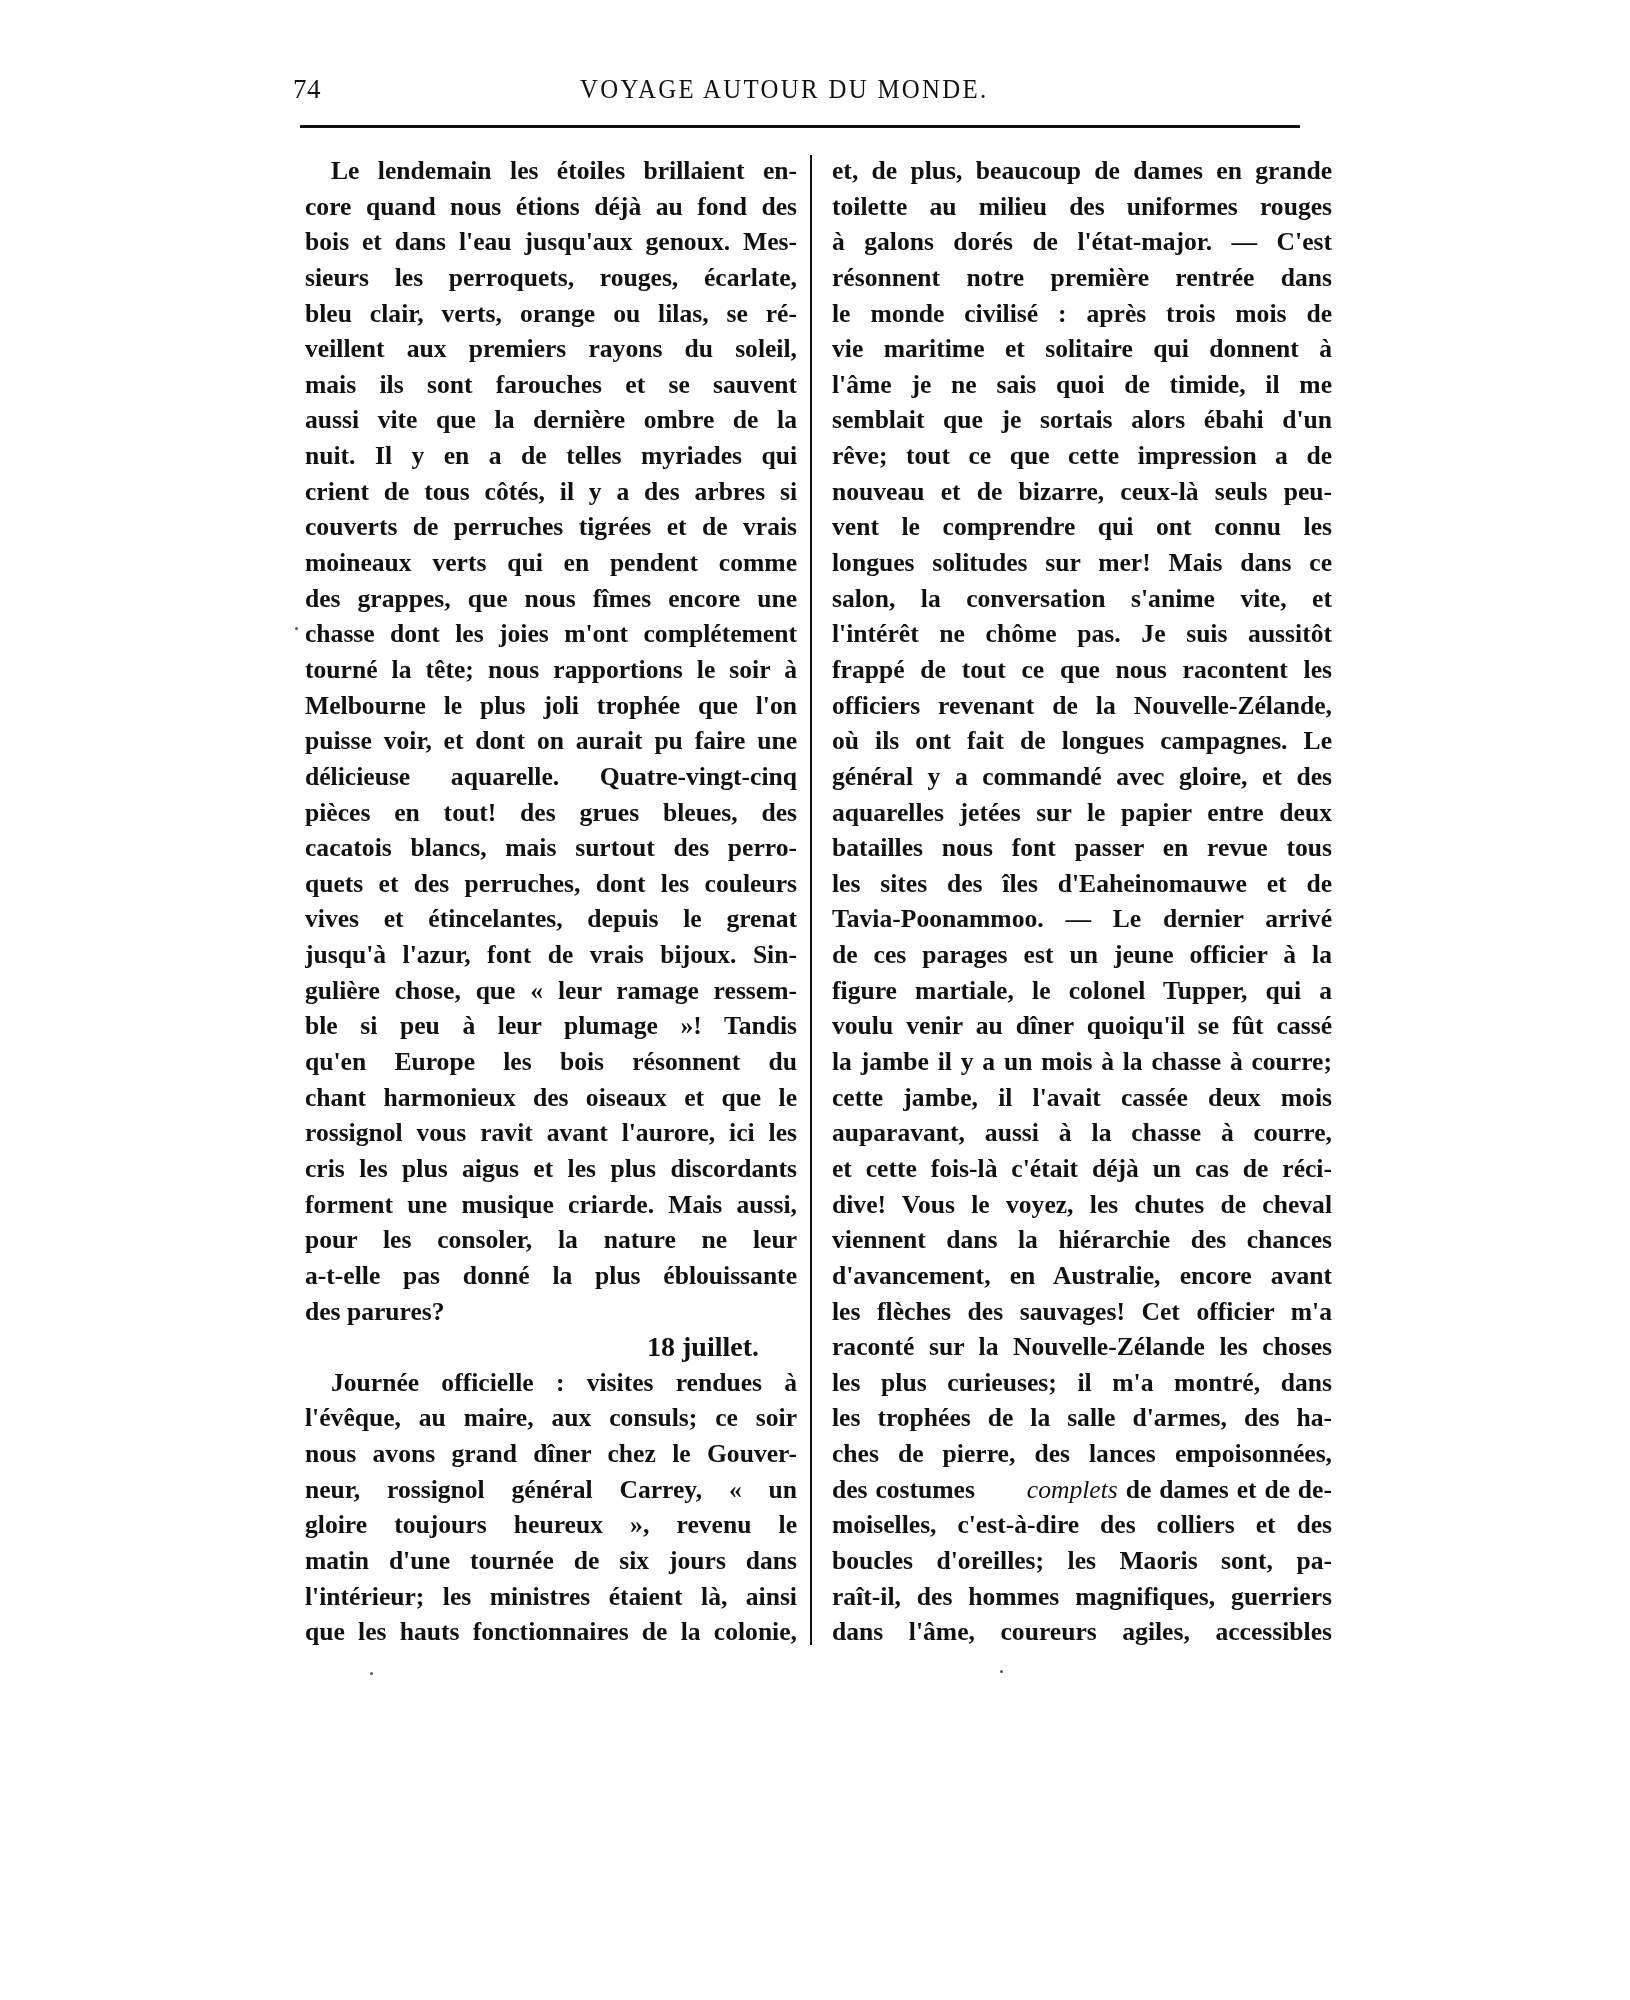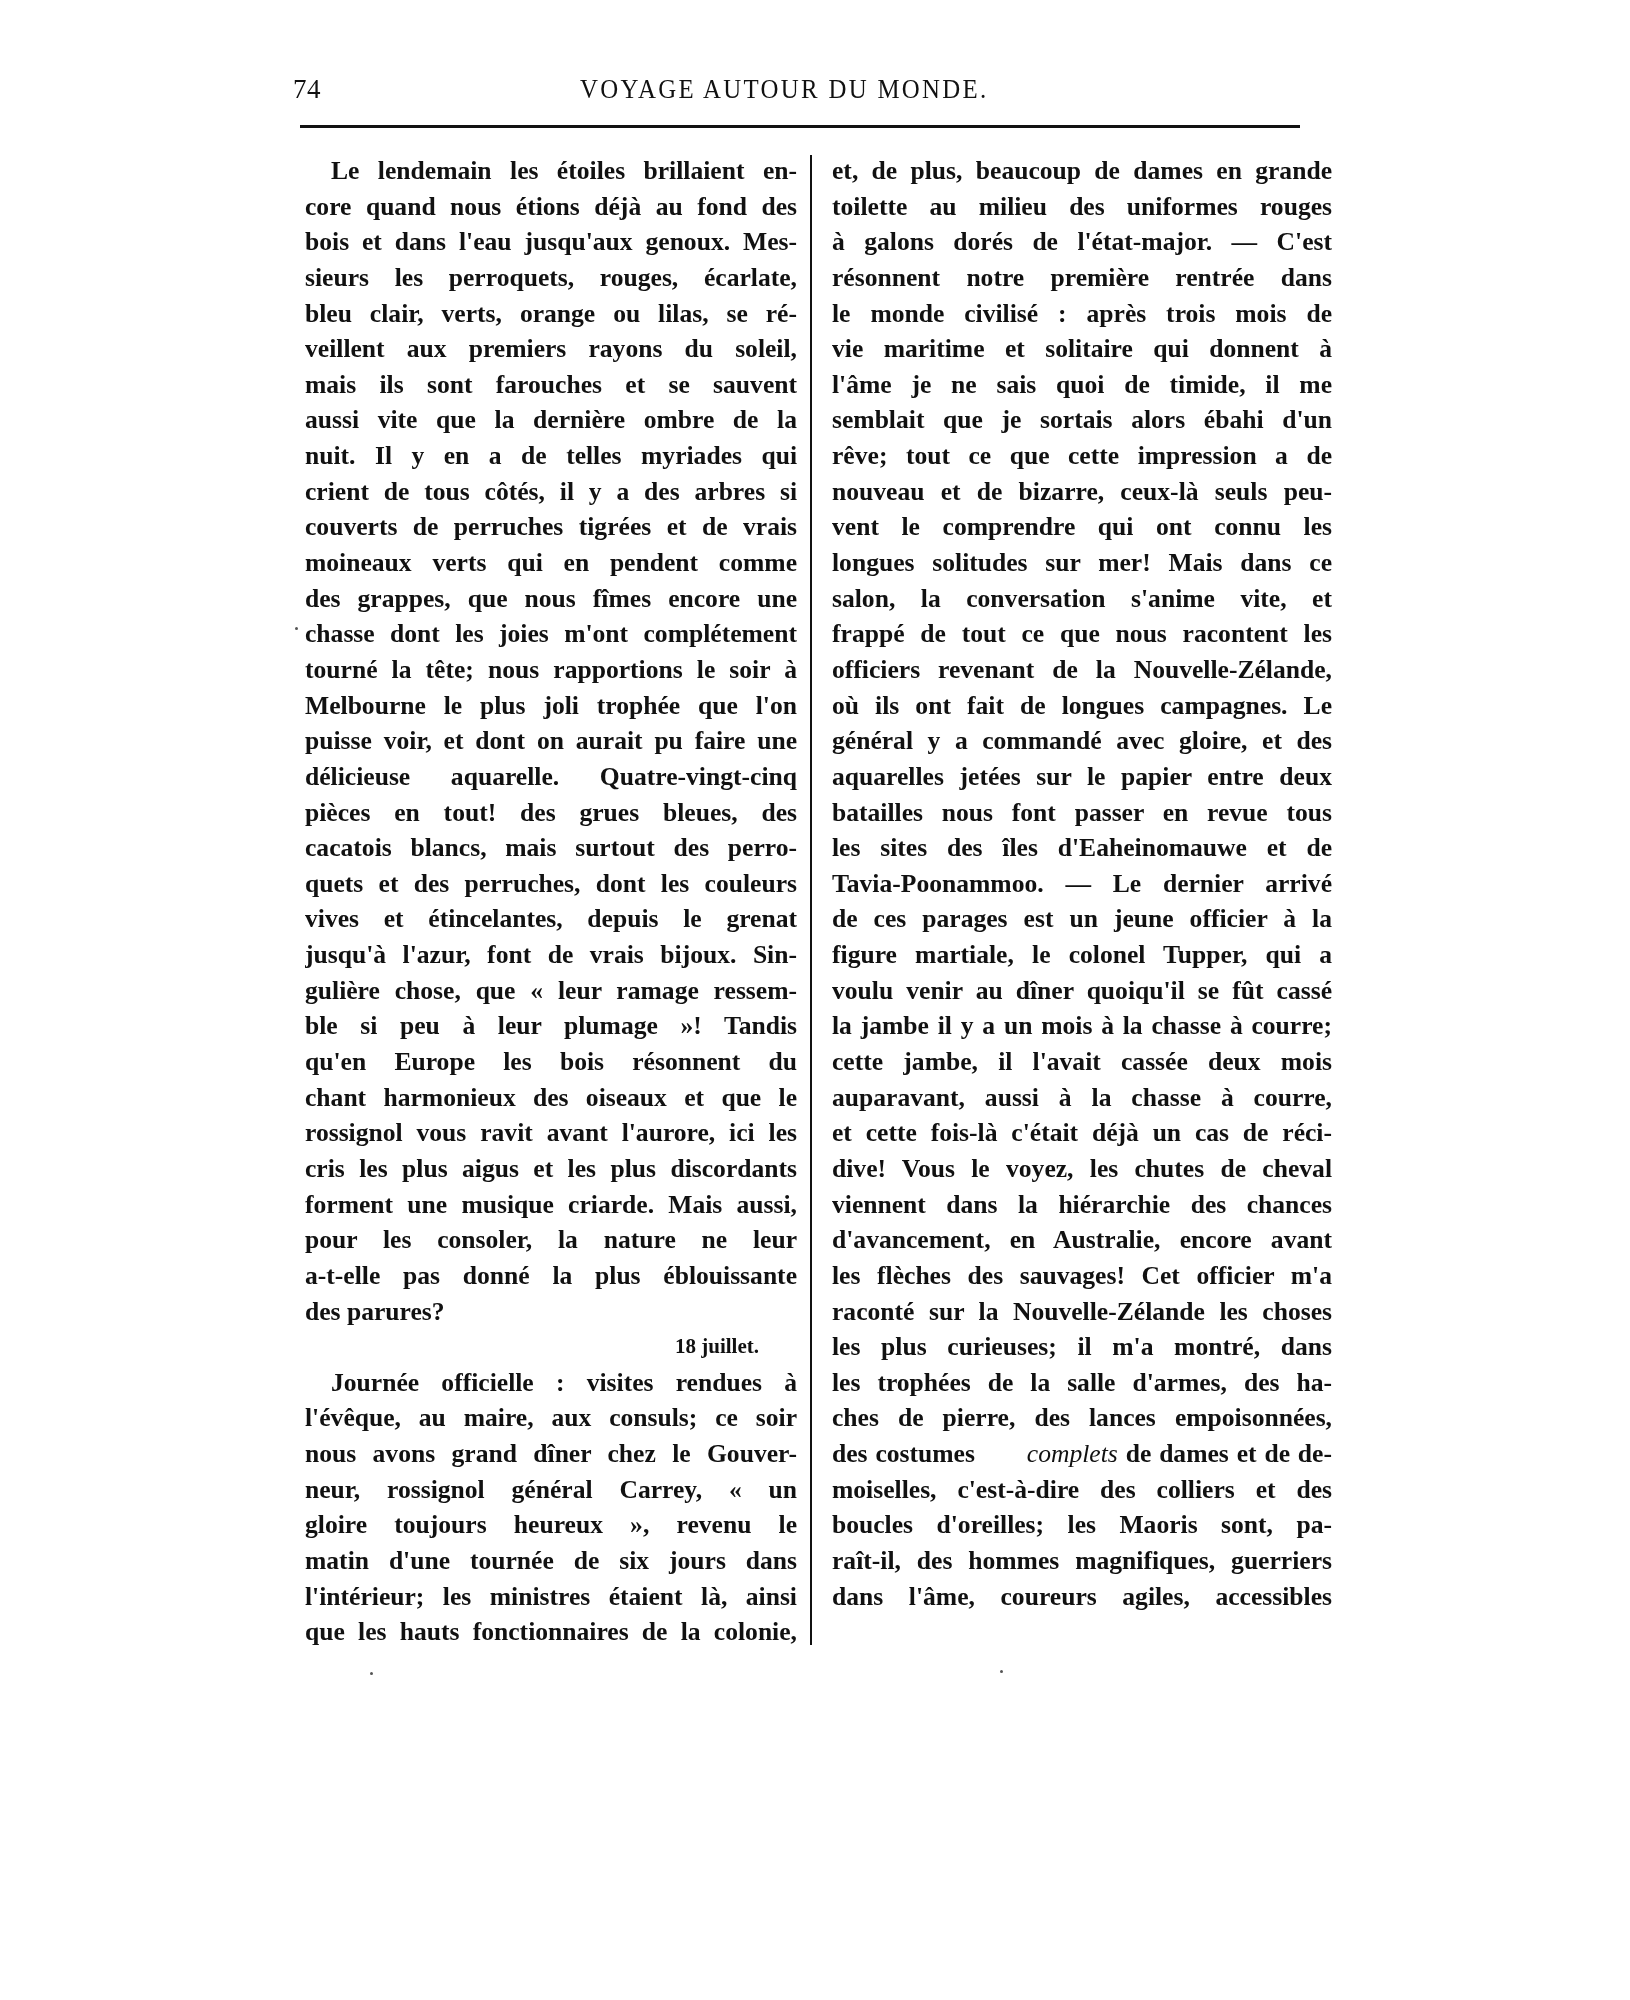--- a/index.html
+++ b/index.html
@@ -7,21 +7,21 @@
          font-family: "Liberation Serif", "DejaVu Serif", serif; color: #111111; }
   .page-number { position: absolute; left: 293px; top: 74px; font-size: 27px; letter-spacing: 0.5px; }
   .running-head { position: absolute; left: 580px; top: 74px; font-size: 27px; letter-spacing: 2.5px; transform: scaleX(0.92); transform-origin: left top; }
   .head-rule { position: absolute; left: 300px; top: 125px; width: 1000px; height: 3px; background: #111; }
   .col { position: absolute; top: 153px; font-size: 25.6px; line-height: 35.65px; font-weight: bold; }
   .col.left { left: 305px; width: 492px; }
   .col.right { left: 832px; width: 500px; }
   .line { display: block; white-space: nowrap; text-align: justify; text-align-last: justify; height: 35.65px; overflow: hidden; }
   .line.last { text-align-last: left; }
   .line.indent { padding-left: 26px; }
-  .line.date { text-align-last: right; font-size: 21px; padding-right: 38px; }
+  .line.date { text-align-last: right; font-size: 28px; padding-right: 38px; }
   .col-divider { position: absolute; left: 810px; top: 155px; width: 2px; height: 1490px; background: #111; }
   .speck { position: absolute; width: 3px; height: 3px; background: #555; border-radius: 50%; }
   em { font-weight: normal; margin-left: 44px; }
 </style>
 </head>
 <body>
 
 <div>
   <div class="page-number">74</div>
   <div class="running-head">VOYAGE AUTOUR DU MONDE.</div>
@@ -79,20 +79,21 @@
       <span class="line">résonnent notre première rentrée dans</span>
       <span class="line">le monde civilisé : après trois mois de</span>
       <span class="line">vie maritime et solitaire qui donnent à</span>
       <span class="line">l'âme je ne sais quoi de timide, il me</span>
       <span class="line">semblait que je sortais alors ébahi d'un</span>
       <span class="line">rêve; tout ce que cette impression a de</span>
       <span class="line">nouveau et de bizarre, ceux-là seuls peu-</span>
       <span class="line">vent le comprendre qui ont connu les</span>
       <span class="line">longues solitudes sur mer! Mais dans ce</span>
       <span class="line">salon, la conversation s'anime vite, et</span>
+      <span class="line">l'intérêt ne chôme pas. Je suis aussitôt</span>
       <span class="line">frappé de tout ce que nous racontent les</span>
       <span class="line">officiers revenant de la Nouvelle-Zélande,</span>
       <span class="line">où ils ont fait de longues campagnes. Le</span>
       <span class="line">général y a commandé avec gloire, et des</span>
       <span class="line">aquarelles jetées sur le papier entre deux</span>
       <span class="line">batailles nous font passer en revue tous</span>
       <span class="line">les sites des îles d'Eaheinomauwe et de</span>
       <span class="line">Tavia-Poonammoo. — Le dernier arrivé</span>
       <span class="line">de ces parages est un jeune officier à la</span>
       <span class="line">figure martiale, le colonel Tupper, qui a</span>

